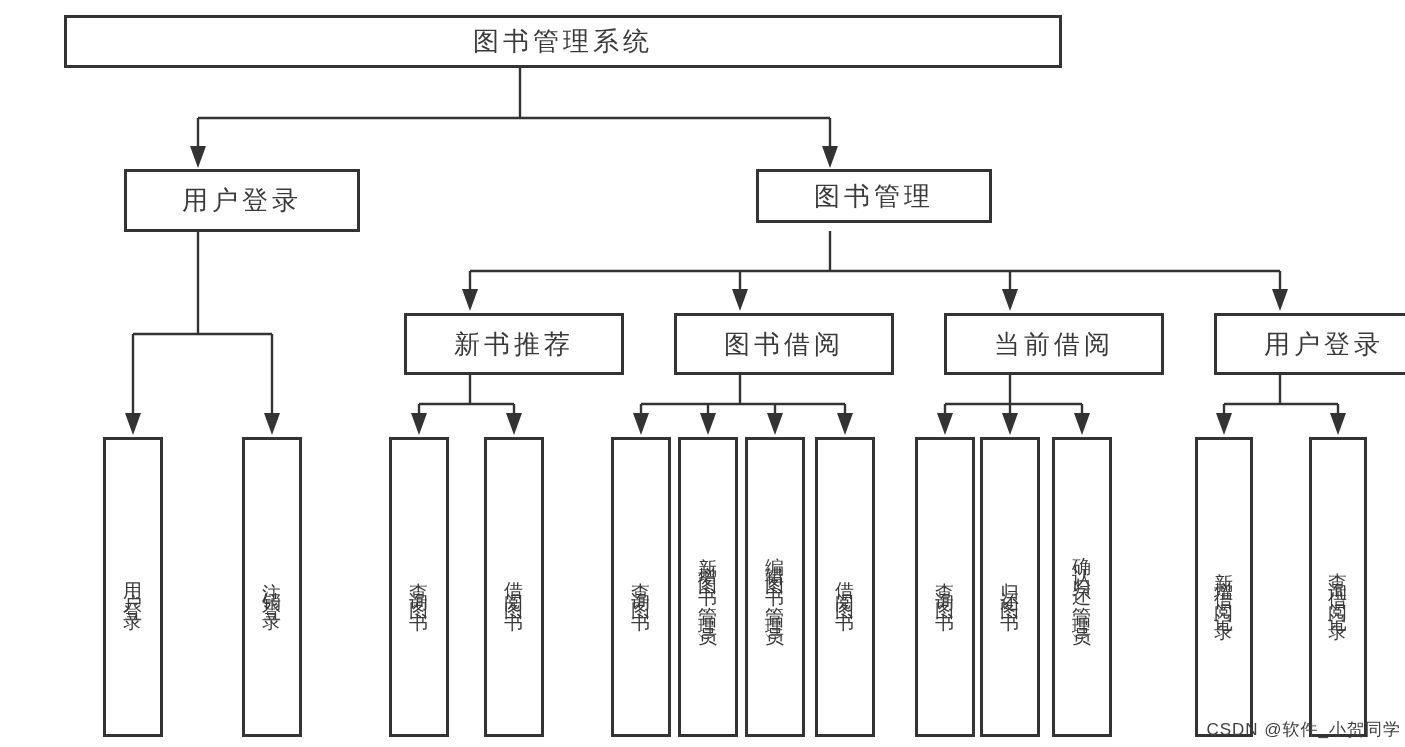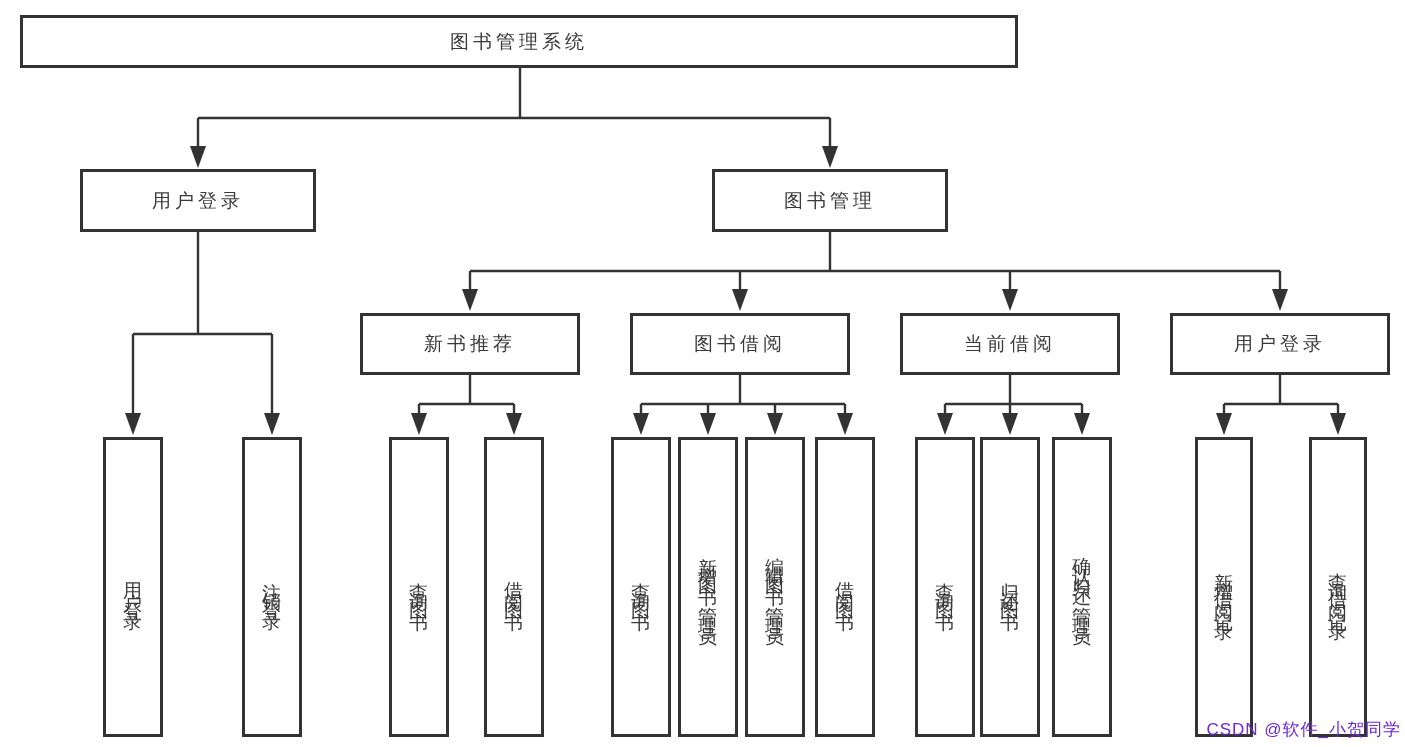--- a/index.html
+++ b/index.html
@@ -26,34 +26,35 @@
     box-sizing: border-box;
     border: 3px solid #333333;
     background: #ffffff;
     color: #3a3a3a;
     display: flex;
     align-items: center;
     justify-content: center;
     z-index: 2;
   }
   .hbox {
-    font-size: 19px;
+    font-size: 26px;
     letter-spacing: 4px;
     white-space: nowrap;
+    margin-left: 44px;
   }
   .vbox {
     font-size: 19px;
     writing-mode: vertical-rl;
     text-orientation: mixed;
     letter-spacing: 10px;
     line-height: 1;
   }
   .root  { left: 20px;  top: 15px;  width: 998px; height: 53px; }
   .lvl2a { left: 80px;  top: 169px; width: 236px; height: 63px; }
-  .lvl2b { left: 712px; top: 169px; width: 236px; height: 63px; }
+  .lvl2b { left: 712px; top: 169px; width: 236px; height: 54px; }
   .lvl3  { top: 313px; width: 220px; height: 62px; }
   .l3-0 { left: 360px; }
   .l3-1 { left: 630px; }
   .l3-2 { left: 900px; }
   .l3-3 { left: 1170px; }
   .leaf { top: 437px; width: 60px; height: 300px; }
   .lf-0  { left: 103px; }
   .lf-1  { left: 242px; }
   .lf-2  { left: 389px; }
   .lf-3  { left: 484px; }
@@ -64,21 +65,21 @@
   .lf-8  { left: 915px; }
   .lf-9  { left: 980px; }
   .lf-10 { left: 1052px; }
   .lf-11 { left: 1195px; width: 58px; }
   .lf-12 { left: 1309px; width: 58px; }
   .watermark {
     position: absolute;
     right: 4px;
     top: 718px;
     font-size: 17px;
-    color: #6d28d9;
+    color: #404040;
     letter-spacing: 1px;
     z-index: 3;
     white-space: nowrap;
   }
 </style>
 </head>
 <body>
 
 <div class="canvas">
 

